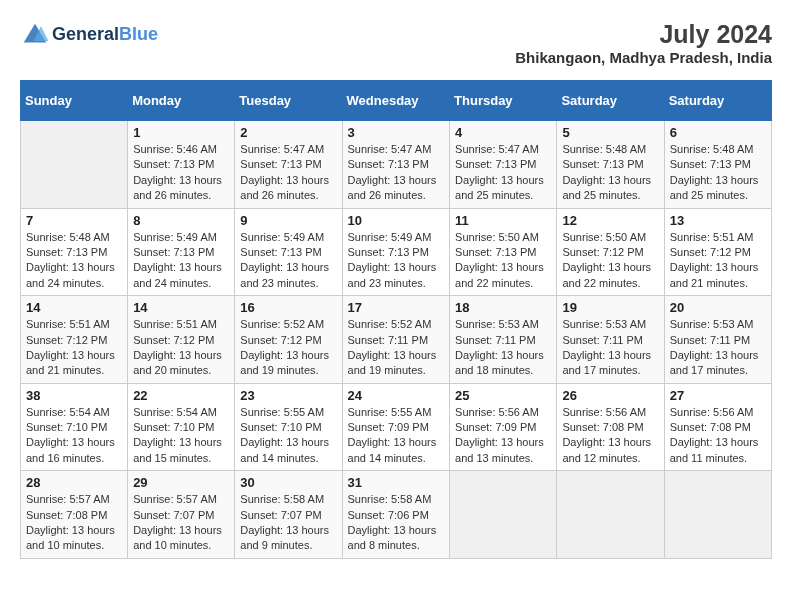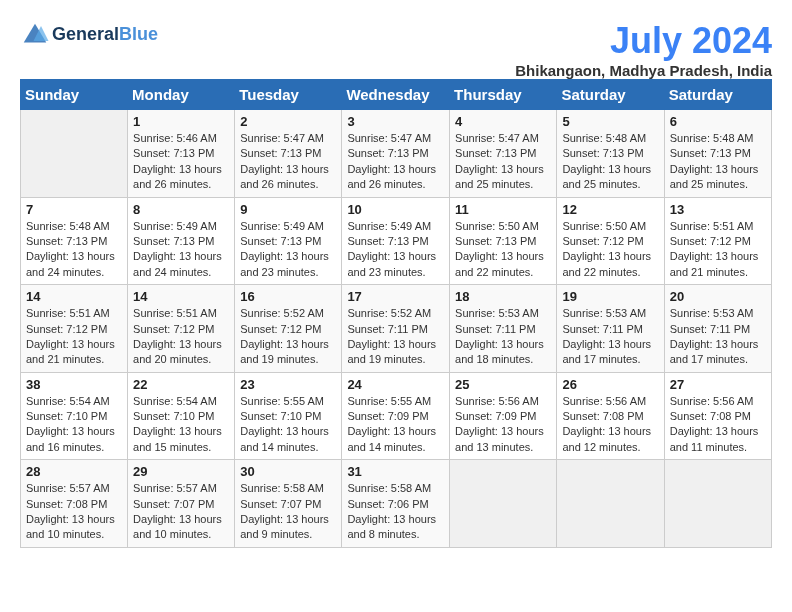--- a/index.html
+++ b/index.html
@@ -7,21 +7,21 @@
       font-family: Arial, sans-serif;
       background: #fff;
       width: 792px;
       min-height: 612px;
       padding: 20px;
     }
     .header {
       display: flex;
       justify-content: space-between;
       align-items: flex-start;
-      margin-bottom: 0;
+      margin-bottom: 14px;
     }
     .logo {
       display: flex;
       align-items: center;
     }
     .logo-text {
       font-size: 18px;
       font-weight: bold;
       color: #1a3a5c;
       line-height: 1.1;
@@ -31,40 +31,40 @@
     }
     .logo-icon {
       width: 30px;
       height: 30px;
       margin-right: 2px;
     }
     .title-block {
       text-align: right;
     }
     .month-title {
-      font-size: 36px;
-      font-weight: bold;
-      color: #3b82f6;
+      font-size: 25px;
+      font-weight: bold;
+      color: #404040;
     }
     .location-title {
       font-size: 15px;
       color: #333;
       font-weight: bold;
     }
     .calendar {
       width: 100%;
       border-collapse: collapse;
       font-size: 11px;
     }
     .calendar thead tr th {
       background-color: #2a6db5;
       color: #fff;
-      padding: 6px 4px;
+      padding: 12px 4px;
       text-align: left;
-      font-size: 15px;
+      font-size: 13px;
       font-weight: bold;
       border: 1px solid #2a6db5;
     }
     .calendar tbody tr td {
       vertical-align: top;
       border: 1px solid #ccc;
       padding: 4px 5px;
       width: 108px;
       min-height: 80px;
       background: #fff;

